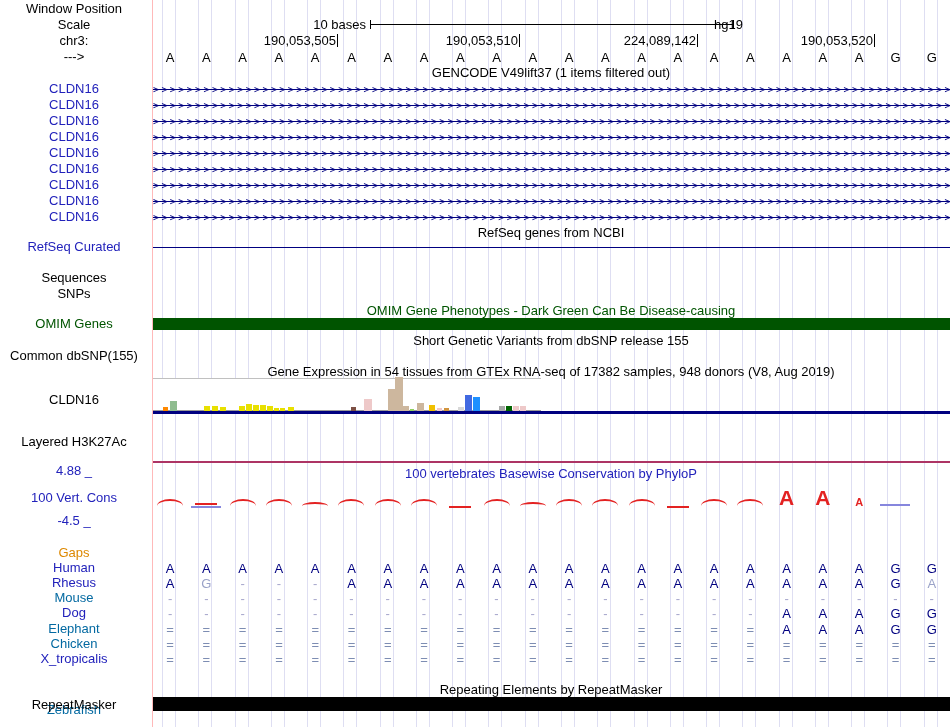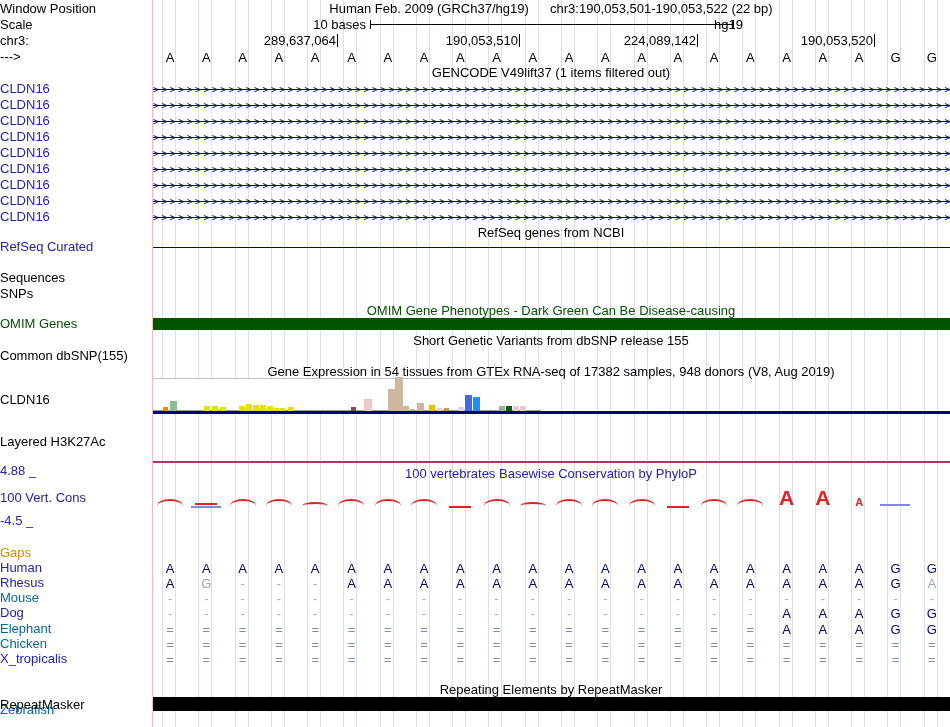--- a/index.html
+++ b/index.html
@@ -5,21 +5,21 @@
   html,body{margin:0;padding:0;background:#fff;}
   .page{position:relative;width:950px;height:727px;background:#fff;overflow:hidden;
         font-family:"Liberation Sans","DejaVu Sans",sans-serif;font-size:13px;color:#000;}
   
   .grid{position:absolute;left:152px;top:0;width:798px;height:727px;
         background:repeating-linear-gradient(to right,
           transparent 0px,transparent 10px,#dedef2 10px,#dedef2 11px,
           transparent 11px,transparent 23px,#dedef2 23px,#dedef2 24px,
           transparent 24px,transparent 36.27px);}
   .pink-line{position:absolute;left:152px;top:0;width:1px;height:727px;background:#ffb9b9;}
-  .lbl{position:absolute;left:0;width:148px;text-align:left;height:14px;line-height:14px;white-space:nowrap;}
+  .lbl{position:absolute;left:0;width:148px;text-align:center;height:14px;line-height:14px;white-space:nowrap;}
   .title{position:absolute;left:152px;width:798px;text-align:center;height:14px;line-height:14px;white-space:nowrap;}
   .blue{color:#2222bb;} .green{color:#0369a1;} .dgreen{color:#005400;} .orange{color:#dd8800;}
   .cells{position:absolute;left:152px;width:798px;display:flex;height:15px;line-height:15px;}
   .cells span{flex:1;text-align:center;}
   .seq span{color:#000;}
   .ltr{color:#000080;} .ltr.light{color:#9aa2c8;}
   .dash{color:#a6a6cc;} .dbl{color:#7d8db3;}
   .tick{position:absolute;top:34px;height:13px;display:flex;justify-content:flex-end;}
   .tick .mark{width:1px;background:#000;height:13px;}
   .tick .txt{padding-right:1px;line-height:13px;}
@@ -46,37 +46,32 @@
   .stack{display:flex;flex-direction:column;align-items:center;gap:1px;}
 </style>
 </head>
 <body>
 
 <div class="page">
   <div class="grid"></div>
   <div class="pink-line"></div>
 
   <div class="lbl" style="top:2px">Window Position</div>
-  <div class="title" style="top:2px">
-    <span>Human Feb. 2009 (GRCh37/hg19)</span>
-    <span style="display:inline-block;width:14px"></span>
-    <span>chr3:190,053,501-190,053,522 (22 bp)</span>
-  </div>
 
   <div class="lbl" style="top:18px">Scale</div>
   <div style="position:absolute;left:246px;top:18px;width:120px;text-align:right;line-height:13px">10 bases</div>
   <div class="scale-line" style="left:370px;width:363px"></div>
   <div class="scale-end" style="left:370px"></div>
   <div class="scale-end" style="left:733px"></div>
   <div style="position:absolute;left:714px;top:18px;line-height:13px">hg19</div>
 
   <div class="lbl" style="top:34px">chr3:</div>
   <div id="ruler">
       <div class="tick" style="left: 223px; width: 115px;">
-        <span class="txt">289,637,064</span>
+        <span class="txt">190,053,505</span>
         <div class="mark"></div>
       </div>
       <div class="tick" style="left: 405px; width: 115px;">
         <span class="txt">190,053,510</span>
         <div class="mark"></div>
       </div>
       <div class="tick" style="left: 583px; width: 115px;">
         <span class="txt">224,089,142</span>
         <div class="mark"></div>
       </div>

